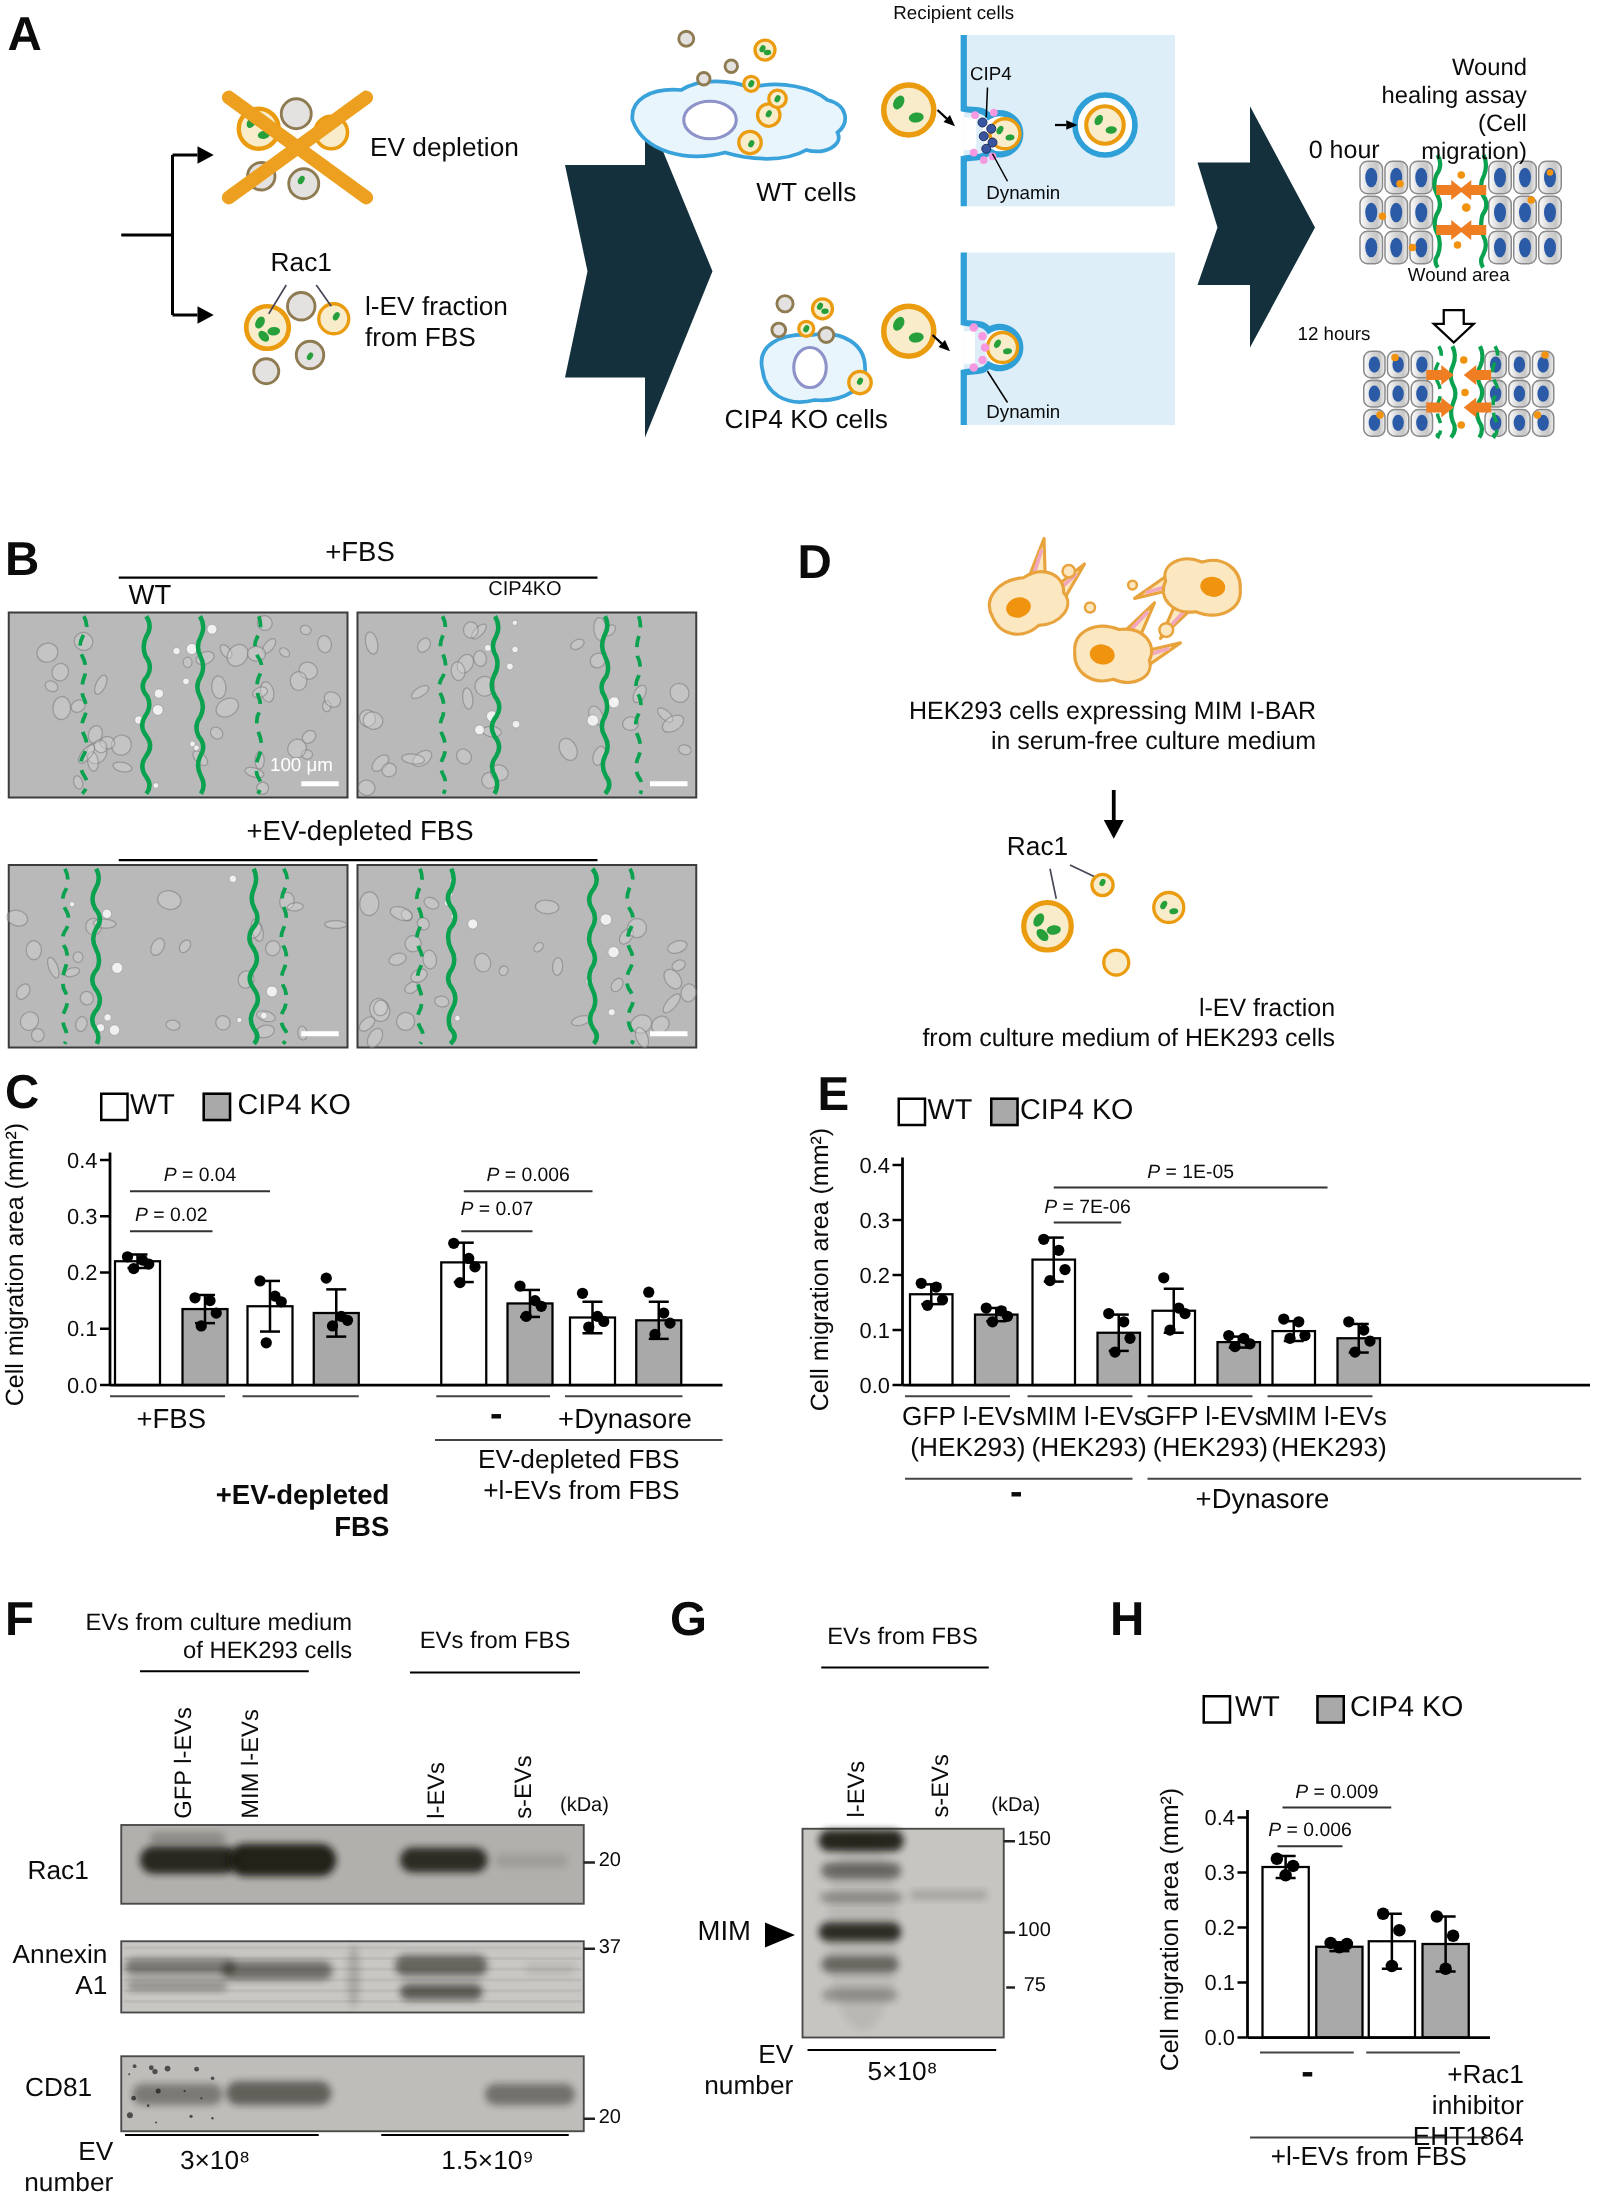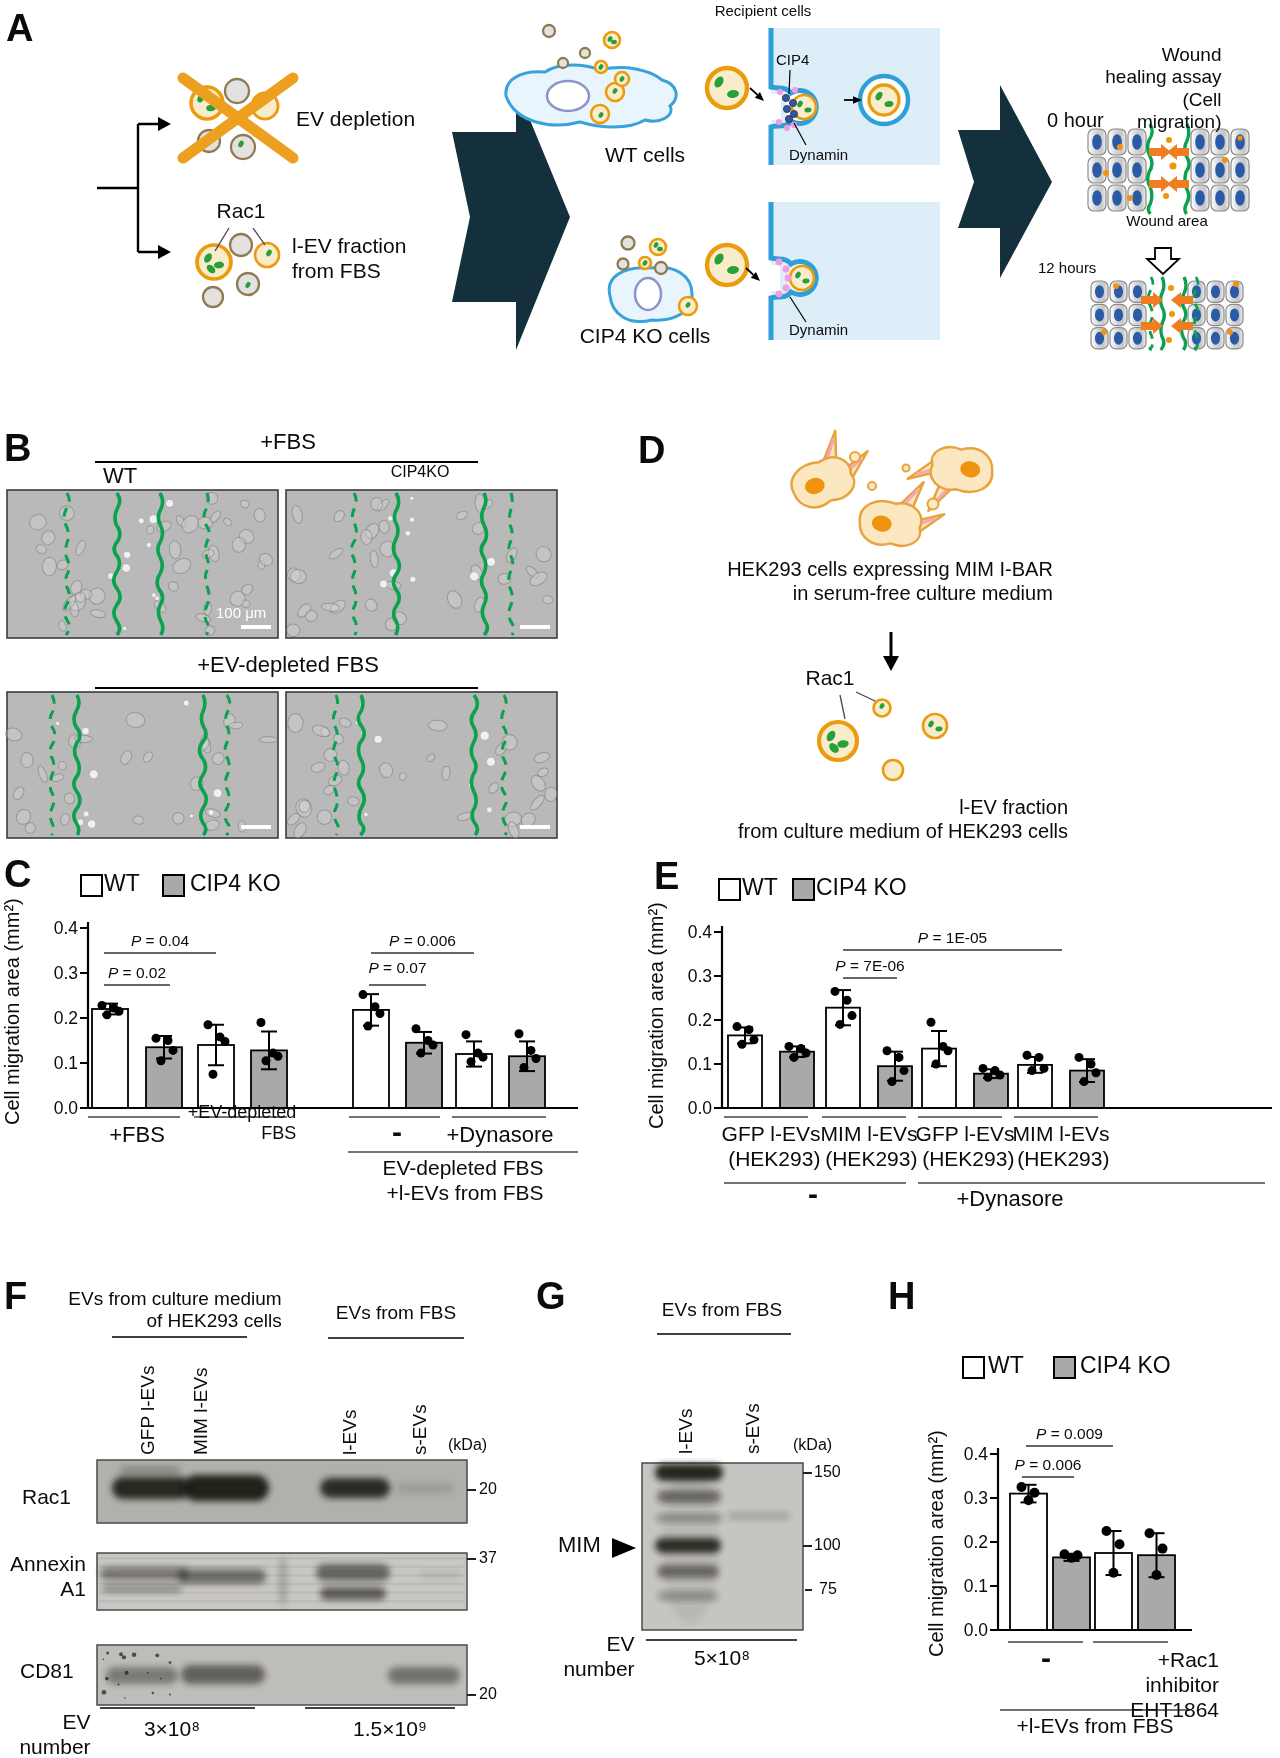--- a/index.html
+++ b/index.html
@@ -835,21 +835,21 @@
       <div class="lbl " style="left: 36px; top: 1098px; width: 42px; text-align: right; font-size: 17.5px;">0.0</div>
       <div class="lbl " style="left: 36px; top: 1053px; width: 42px; text-align: right; font-size: 17.5px;">0.1</div>
       <div class="lbl " style="left: 36px; top: 1008px; width: 42px; text-align: right; font-size: 17.5px;">0.2</div>
       <div class="lbl " style="left: 36px; top: 963px; width: 42px; text-align: right; font-size: 17.5px;">0.3</div>
       <div class="lbl " style="left: 36px; top: 918px; width: 42px; text-align: right; font-size: 17.5px;">0.4</div>
       <div class="lbl ctr p-ann" style="left: 160px; top: 932px;">P = 0.04</div>
       <div class="lbl ctr p-ann" style="left: 137px; top: 964px;">P = 0.02</div>
       <div class="lbl ctr p-ann" style="left: 422.5px; top: 932px;">P = 0.006</div>
       <div class="lbl ctr p-ann" style="left: 397.5px; top: 936px; margin-top: 23px;">P = 0.07</div>
       <div class="lbl ctr" style="left: 137px; top: 1122px; font-size: 22px; font-weight: normal;">+FBS</div>
-      <div class="lbl ctr" style="left: 242px; top: 1102px; font-size: 18px; font-weight: normal;">+EV-depleted
+      <div class="lbl ctr" style="left: 242px; top: 1183px; font-size: 22px; font-weight: bold;">+EV-depleted
 FBS</div>
       <div class="lbl ctr" style="left: 397px; top: 1114px; font-size: 30px; font-weight: bold;">-</div>
       <div class="lbl ctr" style="left: 500px; top: 1122px; font-size: 22px; font-weight: normal;">+Dynasore</div>
       <div class="lbl ctr" style="left: 463px; top: 1156px; font-size: 21px;">EV-depleted FBS
 +l-EVs from FBS</div>
       <div class="lbl " style="left: 654px; top: 854px; font-size: 38px; font-weight: bold;">E</div>
       <div class="lbl " style="left: 718px; top: 878px; width: 19px; height: 19px; background: rgb(255, 255, 255); border: 2px solid rgb(0, 0, 0);"></div>
       <div class="lbl " style="left: 742px; top: 874px; font-size: 23px;">WT</div>
       <div class="lbl " style="left: 792px; top: 878px; width: 19px; height: 19px; background: rgb(169, 169, 169); border: 2px solid rgb(0, 0, 0);"></div>
       <div class="lbl " style="left: 816px; top: 874px; font-size: 23px;">CIP4 KO</div>

